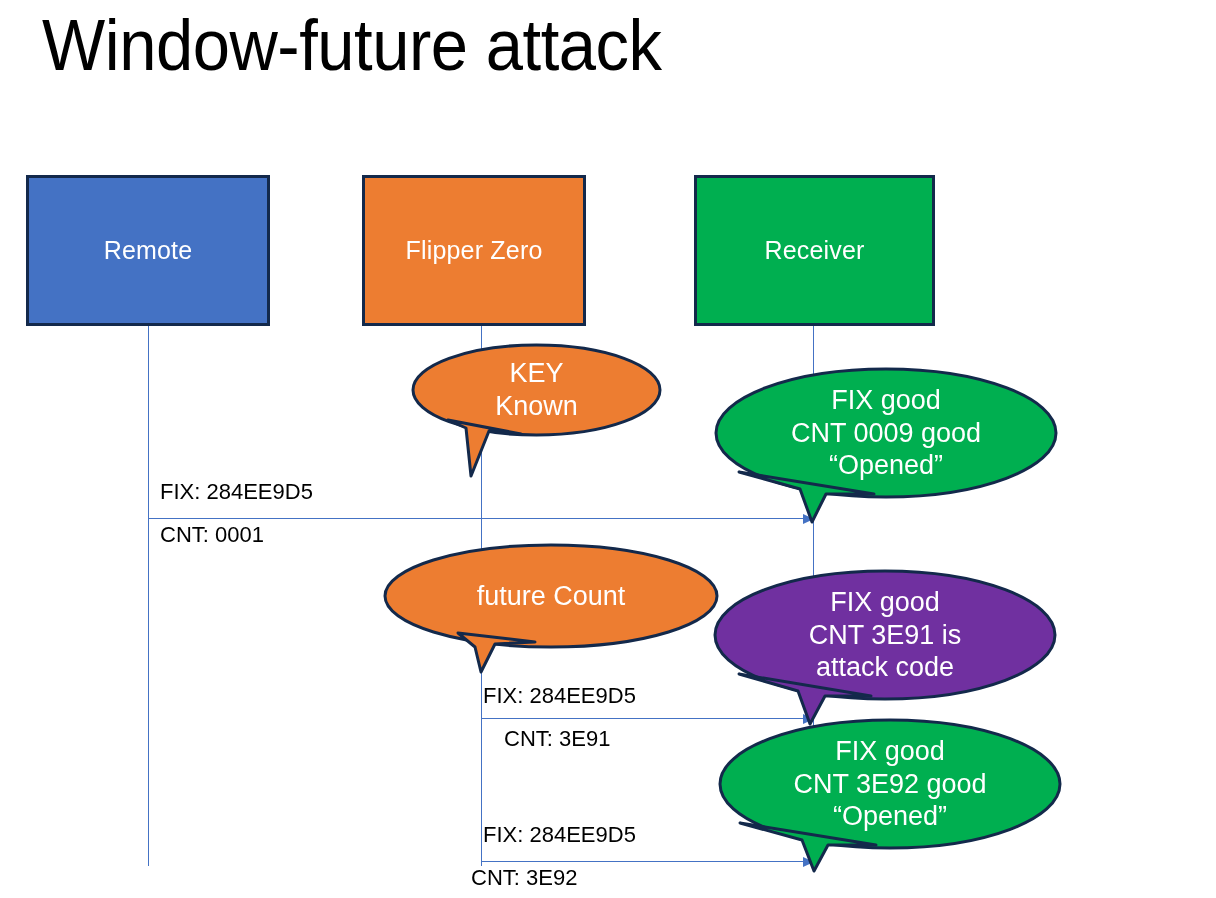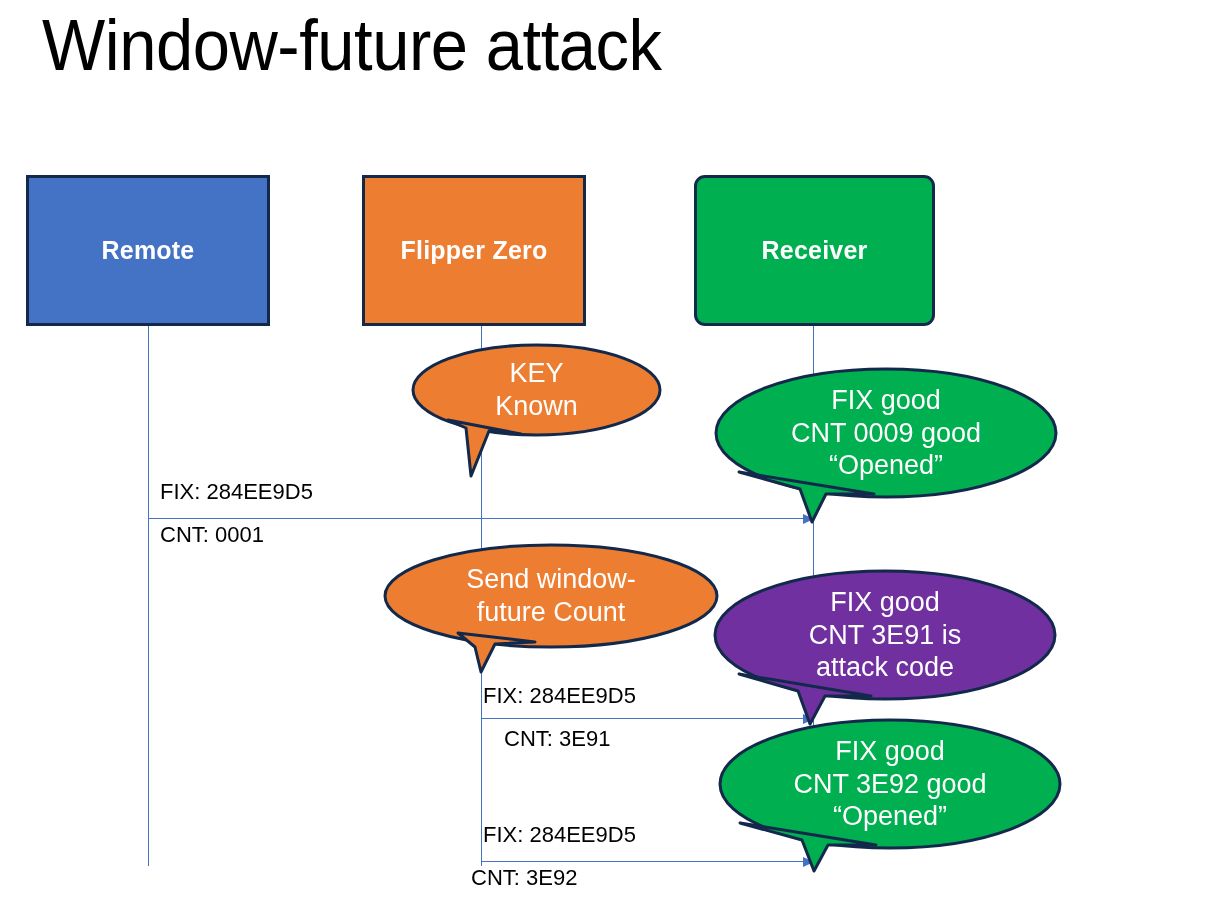--- a/index.html
+++ b/index.html
@@ -35,26 +35,26 @@
   
   .actor-box {
     position: absolute;
     box-sizing: border-box;
     border: 3px solid #13294B;
     display: flex;
     align-items: center;
     justify-content: center;
     color: #ffffff;
     font-size: 25px;
-    font-weight: 700;
+    font-weight: 400;
     letter-spacing: 0.2px;
   }
   #actor-remote   { left: 26px;  top: 175px; width: 244px; height: 151px; background: #4472C4; }
   #actor-flipper  { left: 362px; top: 175px; width: 224px; height: 151px; background: #ED7D31; }
-  #actor-receiver { left: 694px; top: 175px; width: 241px; height: 151px; background: #00AF50; border-radius: 11px; }
+  #actor-receiver { left: 694px; top: 175px; width: 241px; height: 151px; background: #00AF50; }
 
   
   .lifeline {
     position: absolute;
     width: 0;
     border-left: 1.5px solid #4472C4;
   }
   #lifeline-remote   { left: 148px; top: 326px; height: 540px; }
   #lifeline-flipper  { left: 481px; top: 326px; height: 540px; }
   #lifeline-receiver { left: 813px; top: 326px; height: 540px; }
@@ -197,21 +197,20 @@
 <div class="callout" id="callout-send">
   <svg width="336" height="134" viewBox="0 0 336 134">
     <path d="M168 1
              C 76 1, 2 24, 2 52
              C 2 80, 76 103, 168 103
              C 260 103, 334 80, 334 52
              C 334 24, 260 1, 168 1 Z" fill="#ED7D31" stroke="#13294B" stroke-width="3"></path>
     <path d="M75 89 L 92 103 L 98 128 L 112 100 L 152 98 Z" fill="#ED7D31" stroke="#13294B" stroke-width="3" stroke-linejoin="round"></path>
   </svg>
   <div class="callout-text">
-    <span>Send window-</span>
     <span>future Count</span>
   </div>
 </div>
 
 <div class="callout" id="callout-fix-3e91">
   <svg width="344" height="160" viewBox="0 0 344 160">
     <path d="M172 1
              C 78 1, 2 29.5, 2 65
              C 2 100.5, 78 129, 172 129
              C 266 129, 342 100.5, 342 65

